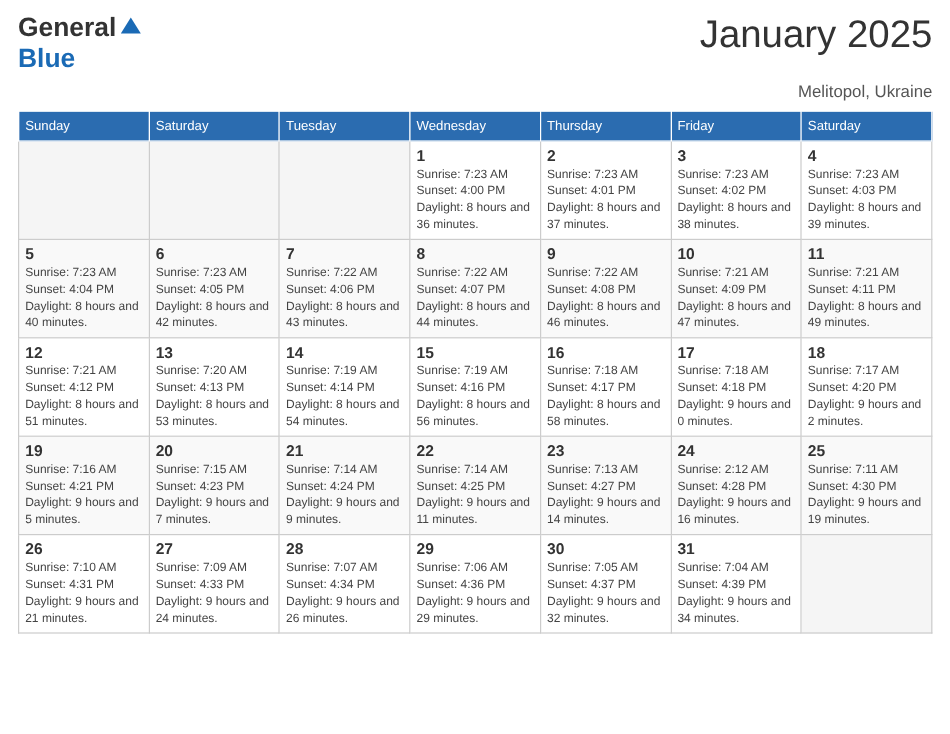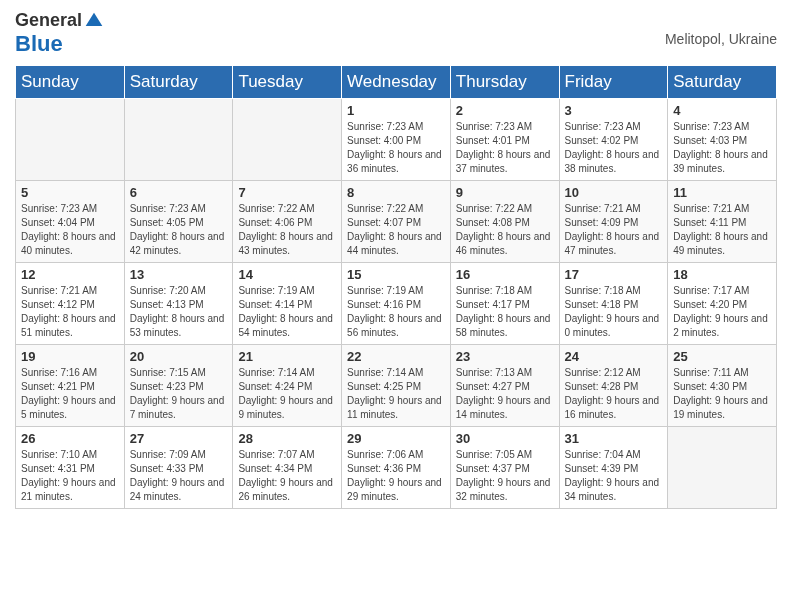--- a/index.html
+++ b/index.html
@@ -23,21 +23,21 @@
     .logo {
       display: flex;
       flex-direction: column;
       align-items: flex-start;
     }
     .logo-text {
       display: flex;
       align-items: center;
     }
     .logo-general {
-      font-size: 18px;
+      font-size: 22px;
       font-weight: bold;
       color: #333;
     }
     .logo-blue {
       font-size: 22px;
       font-weight: bold;
       color: #1a6ab5;
     }
     .logo-icon {
       width: 20px;
@@ -60,21 +60,21 @@
     table {
       width: 100%;
       border-collapse: collapse;
       table-layout: fixed;
     }
     th {
       background-color: #2b6cb0;
       color: white;
       text-align: left;
       padding: 6px 5px;
-      font-size: 17px;
+      font-size: 11px;
       font-weight: normal;
       border: 1px solid #fff;
     }
     td {
       vertical-align: top;
       border: 1px solid #ccc;
       padding: 4px 5px;
       font-size: 10.5px;
       color: #333;
       height: 82px;
@@ -106,20 +106,21 @@
     <div class="logo">
       <div class="logo-text">
         <span class="logo-general">General</span>
         <svg class="logo-icon" viewBox="0 0 24 24">
           <polygon points="12,2 22,18 2,18" fill="#1a6ab5"></polygon>
         </svg>
       </div>
       <span class="logo-blue">Blue</span>
     </div>
     <div class="title-area">
+      <div class="month-title">January 2025</div>
       <div class="location">Melitopol, Ukraine</div>
     </div>
   </div>
 
   <table>
     <thead>
       <tr>
       <th>Sunday</th>
           <th>Saturday</th>
           <th>Tuesday</th>

